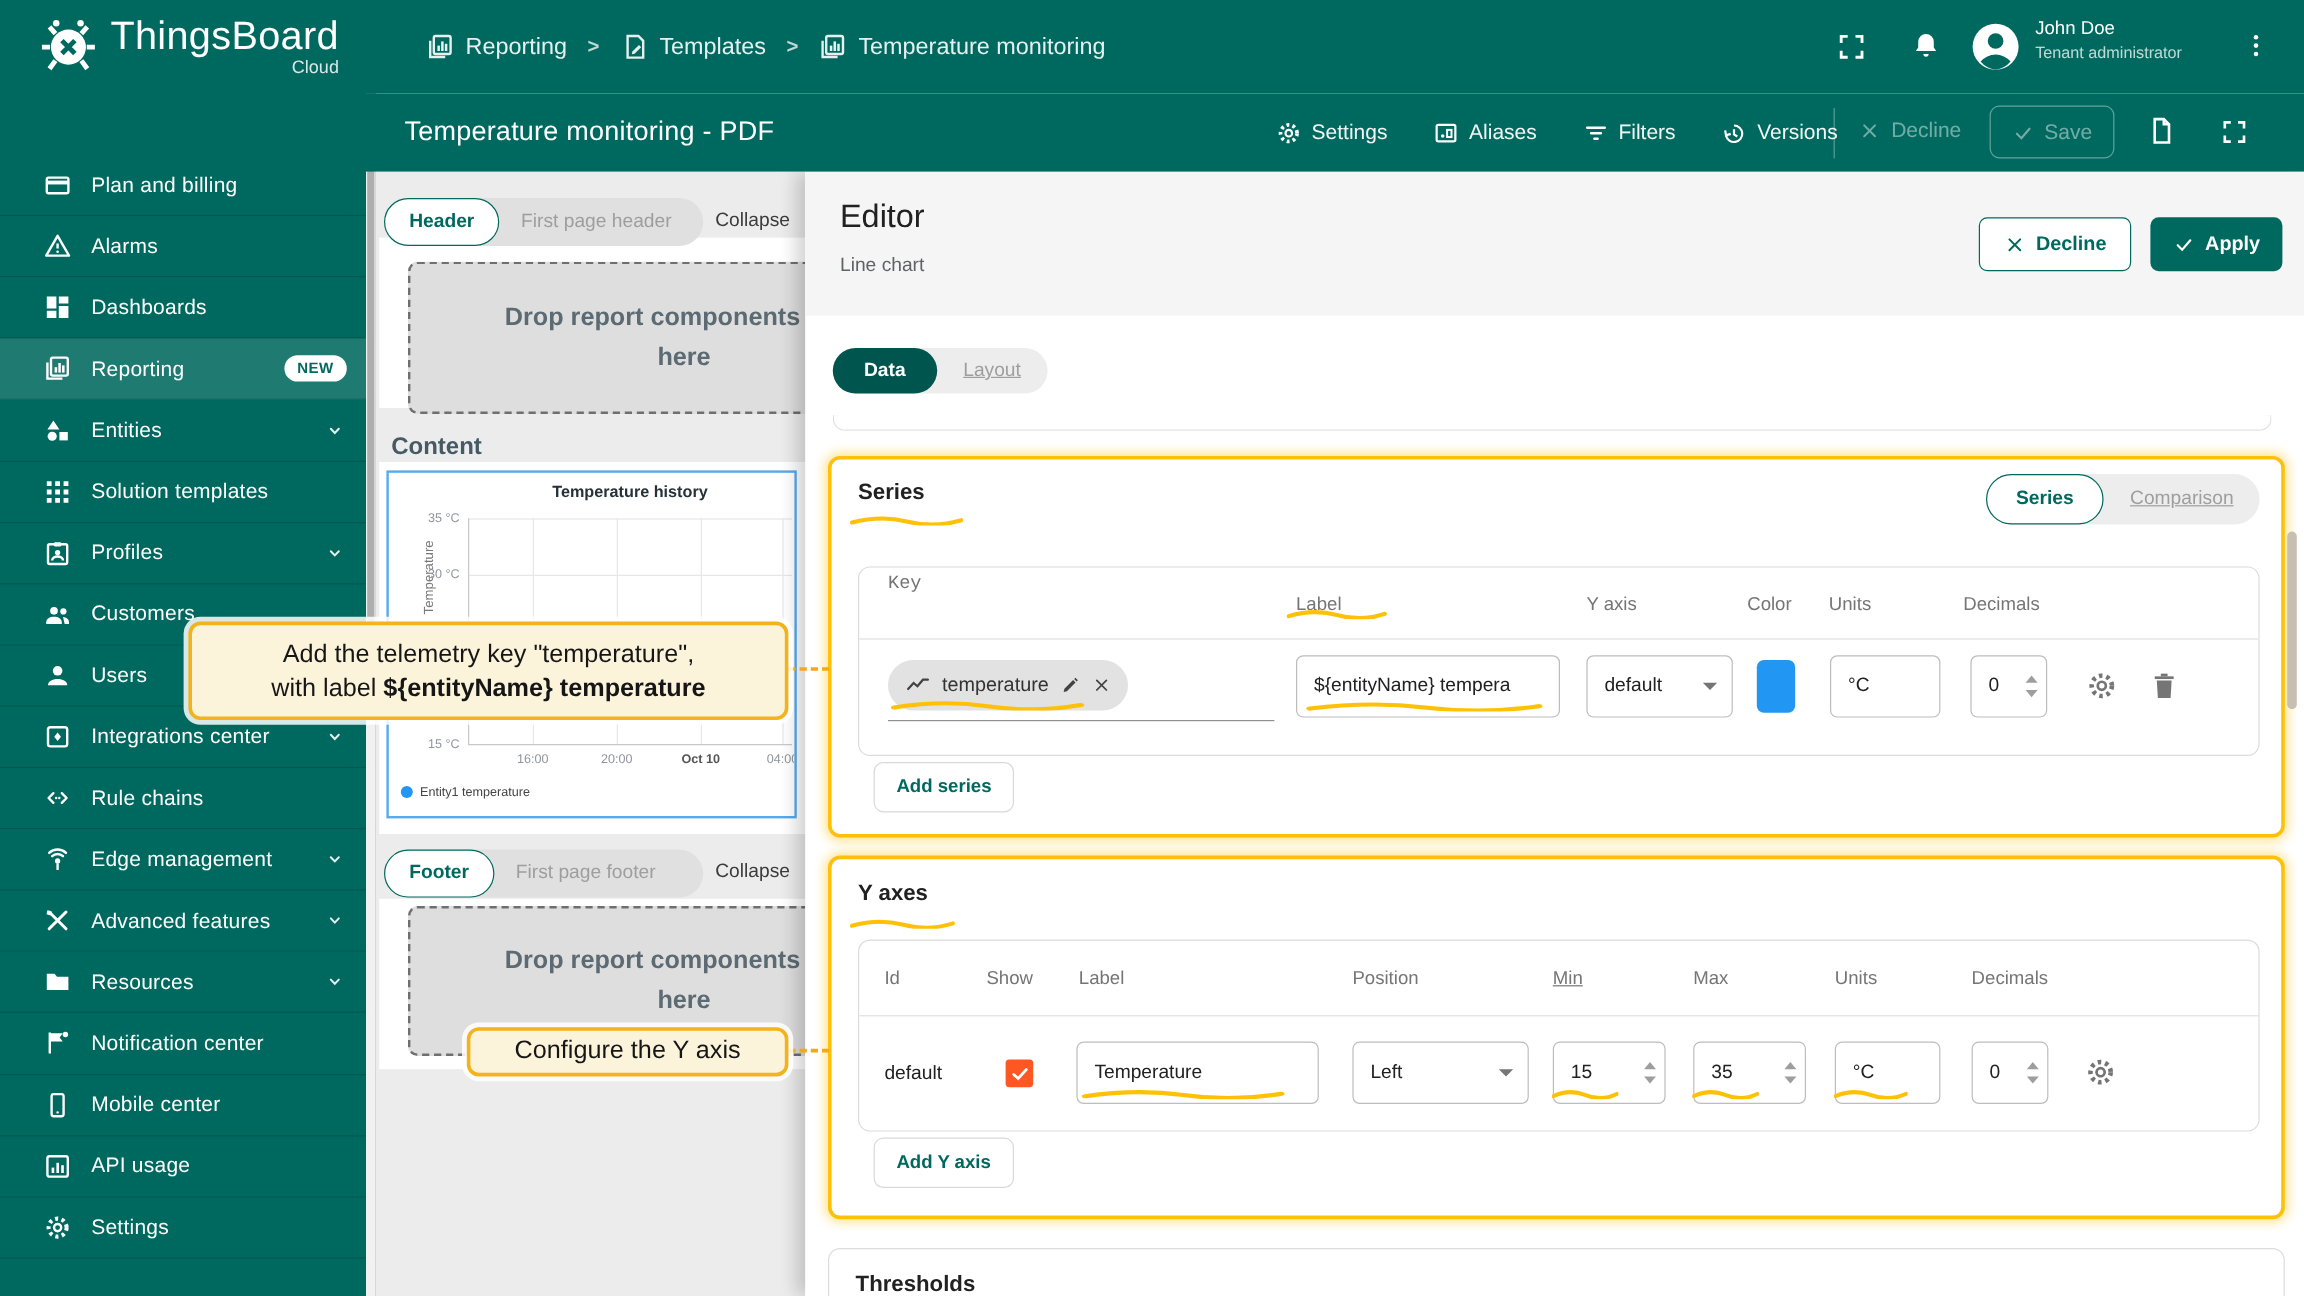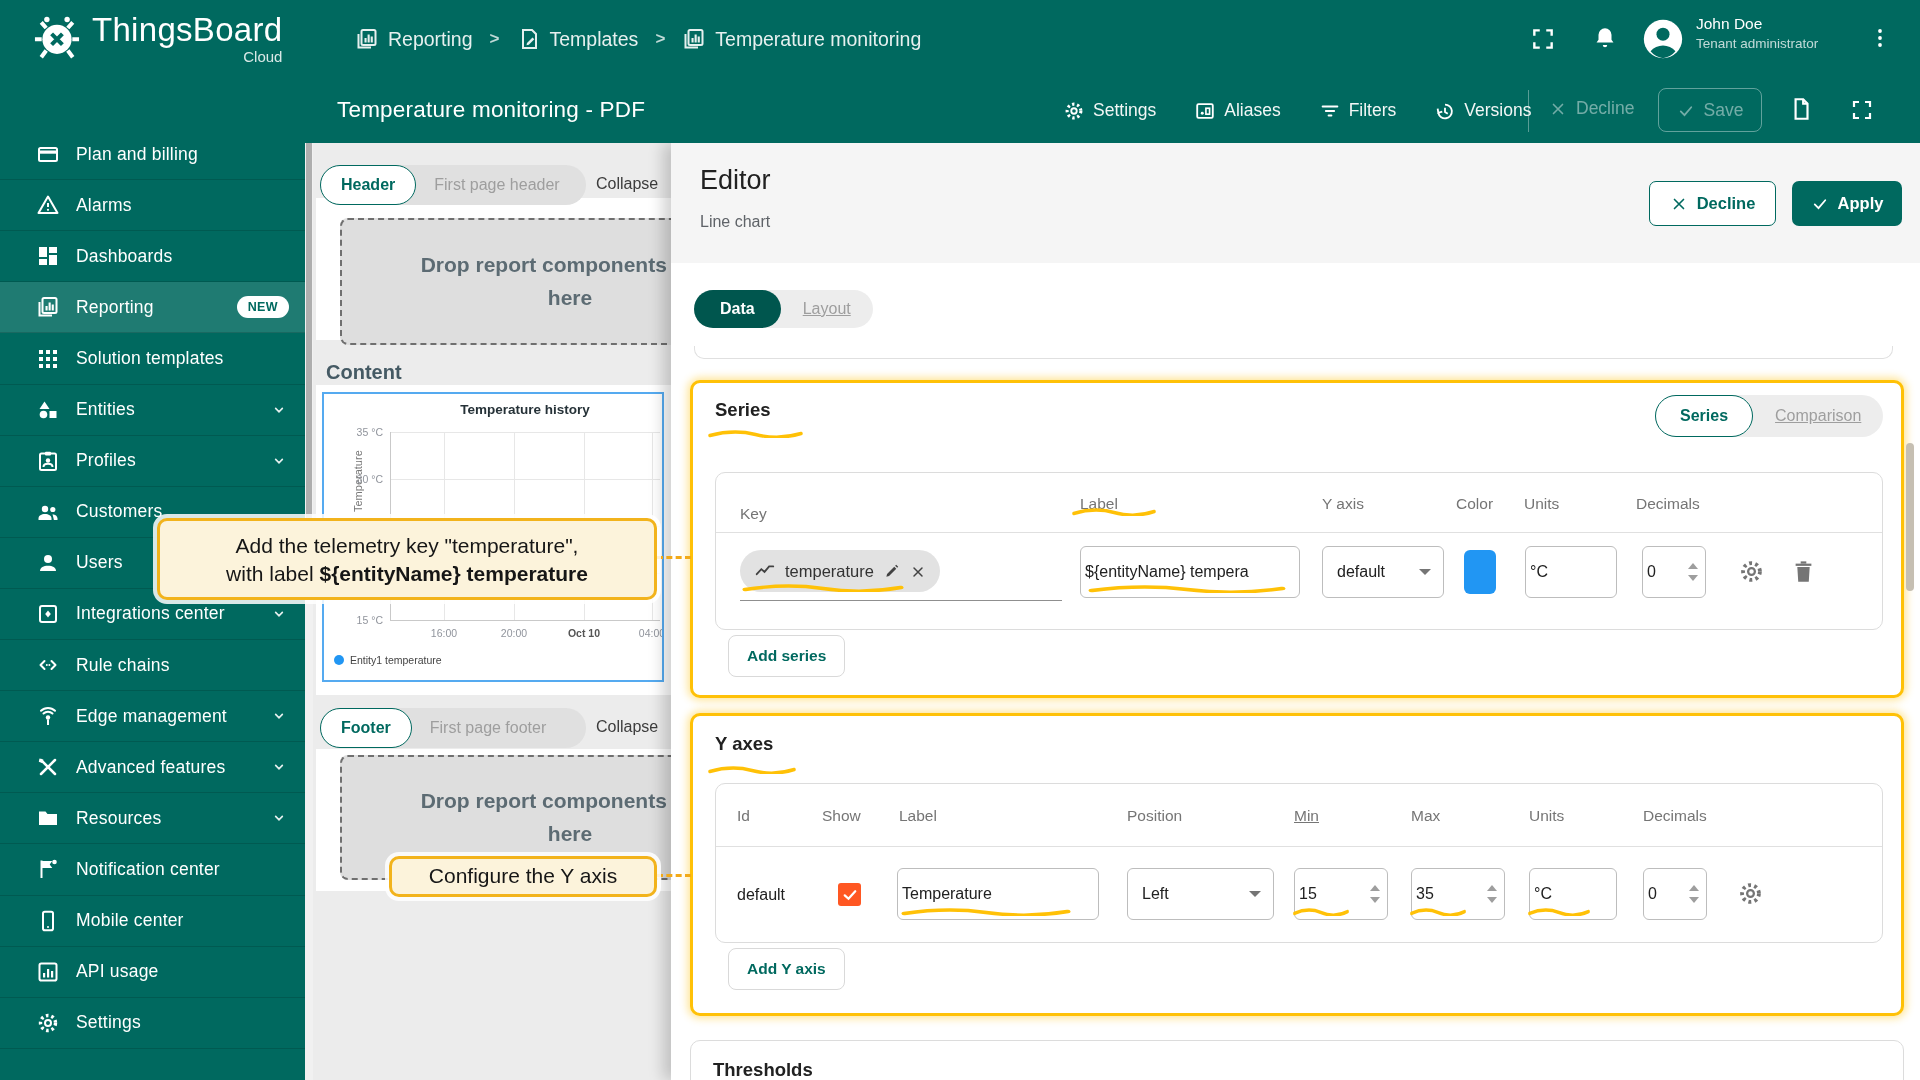--- a/index.html
+++ b/index.html
@@ -97,21 +97,21 @@
   #yaxes-card { left:19px; top:570px; height:303px; }
   .card-title { position:absolute; left:22px; font-size:18.5px; font-weight:700; color:#212121; }
   .inner-card { position:absolute; left:22px; width:1168px; border:1px solid #dcdcdc; border-radius:10px; }
   .col-head { position:absolute; font-size:15.5px; color:#757575; }
   .row-sep { position:absolute; left:0; width:100%; height:1px; background:#e0e0e0; }
 
   .chip { position:absolute; display:inline-flex; align-items:center; gap:9px; background:#e2e2e2;
     border-radius:21px; height:42px; padding:0 14px; cursor:pointer; }
   .chip-label { font-size:16.5px; color:#333; font-weight:500; }
   .field { position:absolute; height:52px; border:1px solid #bdbdbd; border-radius:6px; background:#fff;
-    font-size:16px; color:#212121; font-family:inherit; padding-left:4px; }
+    font-size:16px; color:#212121; font-family:inherit; padding-left:14px; }
   input.field { outline:none; }
   .selectbox { display:flex; align-items:center; cursor:pointer; position:absolute; height:52px;
     border:1px solid #bdbdbd; border-radius:6px; background:#fff; font-size:16px; color:#212121; padding-left:14px; }
   .caret { position:absolute; right:12px; width:0; height:0; border-left:6px solid transparent;
     border-right:6px solid transparent; border-top:6.5px solid #757575; }
   .stepper { position:absolute; right:7px; top:50%; transform:translateY(-50%); display:flex; flex-direction:column; gap:6px; cursor:pointer; }
   .stepper i { display:block; width:0; height:0; border-left:5px solid transparent; border-right:5px solid transparent; }
   .stepper .up { border-bottom:6px solid #9e9e9e; }
   .stepper .dn { border-top:6px solid #9e9e9e; }
   .icon-btn { background:none; border:none; cursor:pointer; color:#757575; position:absolute; }
@@ -177,34 +177,34 @@
             <rect x="6.5" y="3" width="14" height="15" rx="1.5" fill="none" stroke="currentColor" stroke-width="2"></rect>
             <rect x="9.5" y="11" width="2.1" height="4.5" fill="currentColor"></rect>
             <rect x="12.6" y="7.5" width="2.1" height="8" fill="currentColor"></rect>
             <rect x="15.7" y="9.5" width="2.1" height="6" fill="currentColor"></rect>
           </svg>
           <span class="side-label">Reporting</span>
           <span class="side-badge">NEW</span>
         </div>
         <div class="side-item">
           <svg class="ic" viewBox="0 0 24 24" style="width:24px;height:24px;color:#fff">
-            <path d="M3 3h4v4H3zM10 3h4v4h-4zM17 3h4v4h-4zM3 10h4v4H3zM10 10h4v4h-4zM17 10h4v4h-4zM3 17h4v4H3zM10 17h4v4h-4zM17 17h4v4h-4z" fill="currentColor"></path>
-          </svg>
-          <span class="side-label">Solution templates</span>
-        </div>
-        <div class="side-item">
-          <svg class="ic" viewBox="0 0 24 24" style="width:24px;height:24px;color:#fff">
             <path d="M8.5 3.5 13.5 11h-10z" fill="currentColor"></path>
             <rect x="13.5" y="13" width="7" height="7" fill="currentColor"></rect>
             <circle cx="7.5" cy="16.5" r="3.8" fill="currentColor"></circle>
           </svg>
           <span class="side-label">Entities</span>
           <span class="side-chev"><svg class="ic" viewBox="0 0 24 24" style="width:20px;height:20px;color:#fff">
               <path d="m8 10 4 4.2L16 10" fill="none" stroke="currentColor" stroke-width="2" stroke-linecap="round"></path>
             </svg></span>
+        </div>
+        <div class="side-item">
+          <svg class="ic" viewBox="0 0 24 24" style="width:24px;height:24px;color:#fff">
+            <path d="M3 3h4v4H3zM10 3h4v4h-4zM17 3h4v4h-4zM3 10h4v4H3zM10 10h4v4h-4zM17 10h4v4h-4zM3 17h4v4H3zM10 17h4v4h-4zM17 17h4v4h-4z" fill="currentColor"></path>
+          </svg>
+          <span class="side-label">Solution templates</span>
         </div>
         <div class="side-item">
           <svg class="ic" viewBox="0 0 24 24" style="width:24px;height:24px;color:#fff">
             <rect x="4" y="4.5" width="16" height="16.5" rx="1.5" fill="none" stroke="currentColor" stroke-width="2"></rect>
             <rect x="9" y="2.8" width="6" height="3.6" rx="1" fill="currentColor"></rect>
             <circle cx="12" cy="11.5" r="2.2" fill="currentColor"></circle>
             <path d="M7.5 18c0-2 2-3.2 4.5-3.2s4.5 1.2 4.5 3.2" fill="none" stroke="currentColor" stroke-width="2"></path>
           </svg>
           <span class="side-label">Profiles</span>
           <span class="side-chev"><svg class="ic" viewBox="0 0 24 24" style="width:20px;height:20px;color:#fff">
@@ -514,21 +514,21 @@
     <div id="partial-card"></div>
 
     <div class="hl-card" id="series-card">
       <div class="card-title" style="top:16px">Series</div>
       <div class="seg-group" style="left:962px;top:12px;height:42px">
         <span class="seg-sel-outline">Series</span>
         <span class="seg-other">Comparison</span>
       </div>
       <div class="inner-card" style="top:89px;height:158px">
         <div id="series-cols">
-            <span class="col-head" style="left: 24px; top: 32px;">Key</span>
+            <span class="col-head" style="left: 24px; top: 4px; font-family: Liberation Mono, monospace;">Key</span>
             <span class="col-head" style="left: 364px; top: 22px;">Label</span>
             <span class="col-head" style="left: 606px; top: 22px;">Y axis</span>
             <span class="col-head" style="left: 740px; top: 22px;">Color</span>
             <span class="col-head" style="left: 808px; top: 22px;">Units</span>
             <span class="col-head" style="left: 920px; top: 22px;">Decimals</span>
           </div>
         <div class="row-sep" style="top:59px"></div>
         <div>
           <div class="chip" style="left:24px;top:77px">
             <span id="chip-zigzag"><svg class="ic" viewBox="0 0 24 24" style="width:22px;height:22px;color:#424242">

